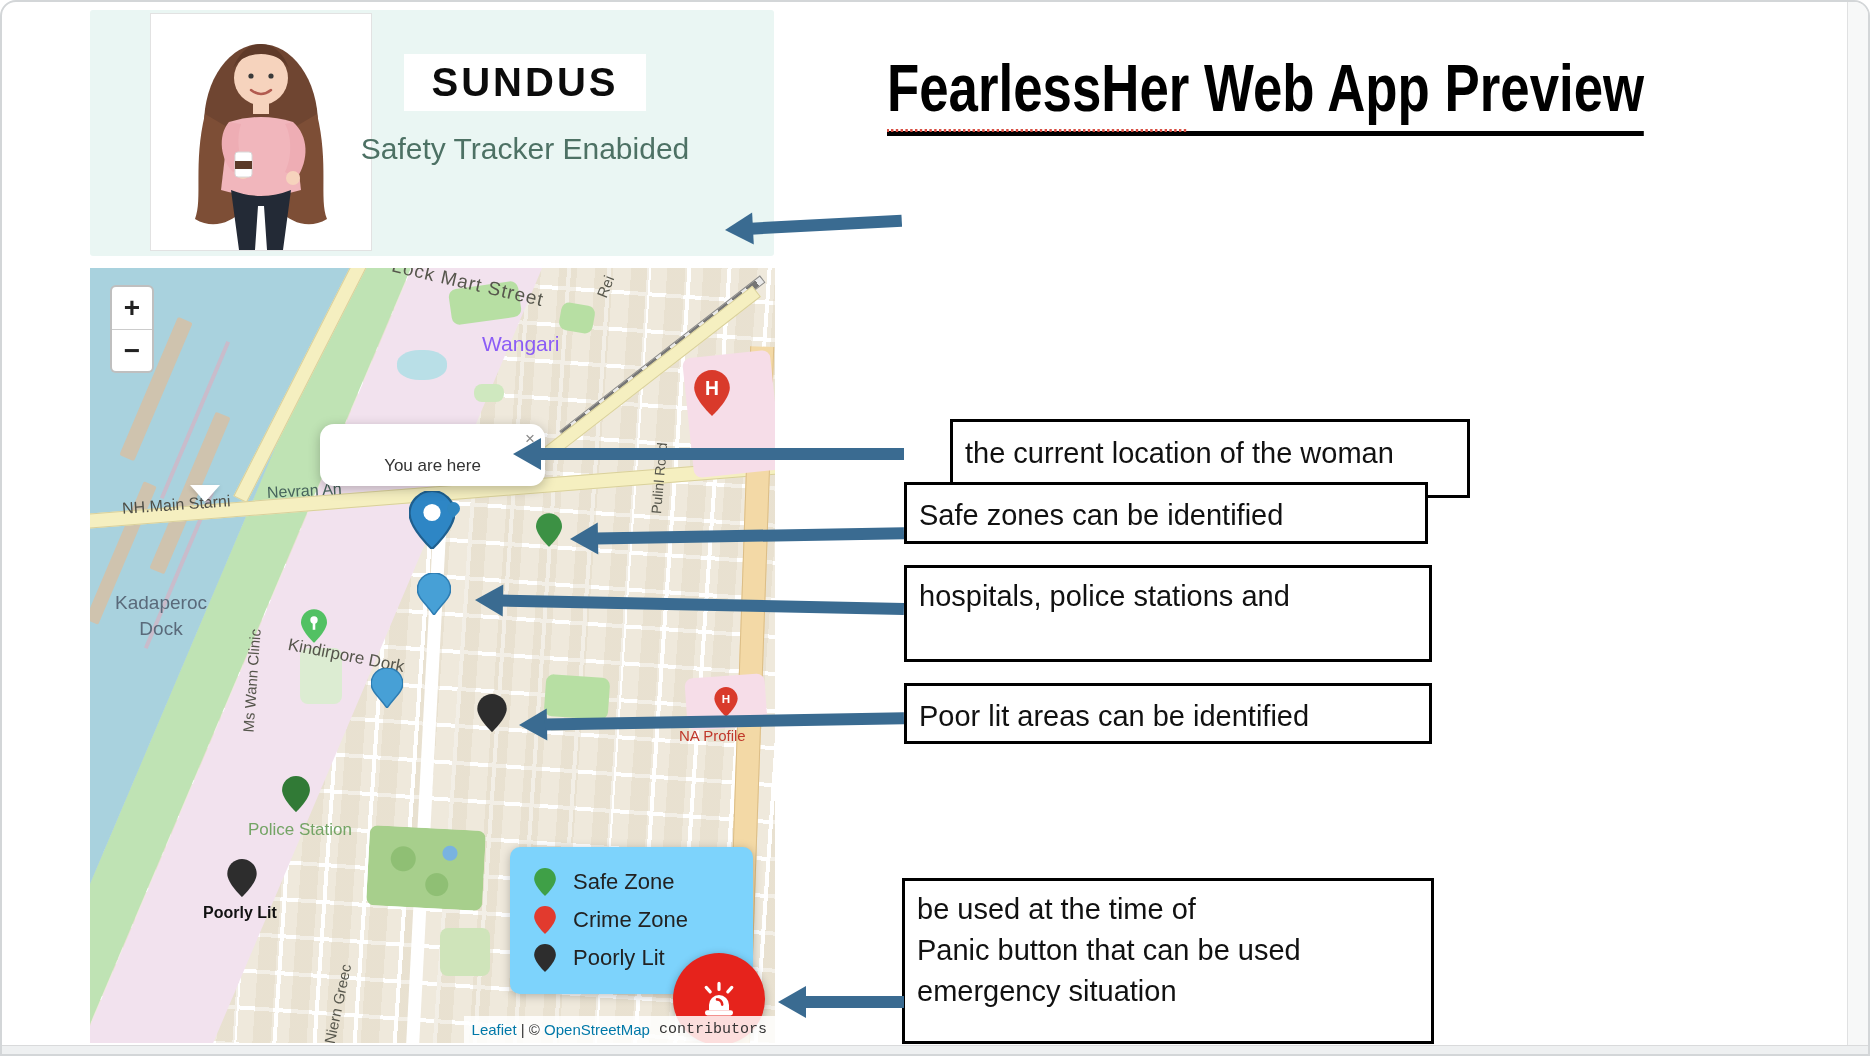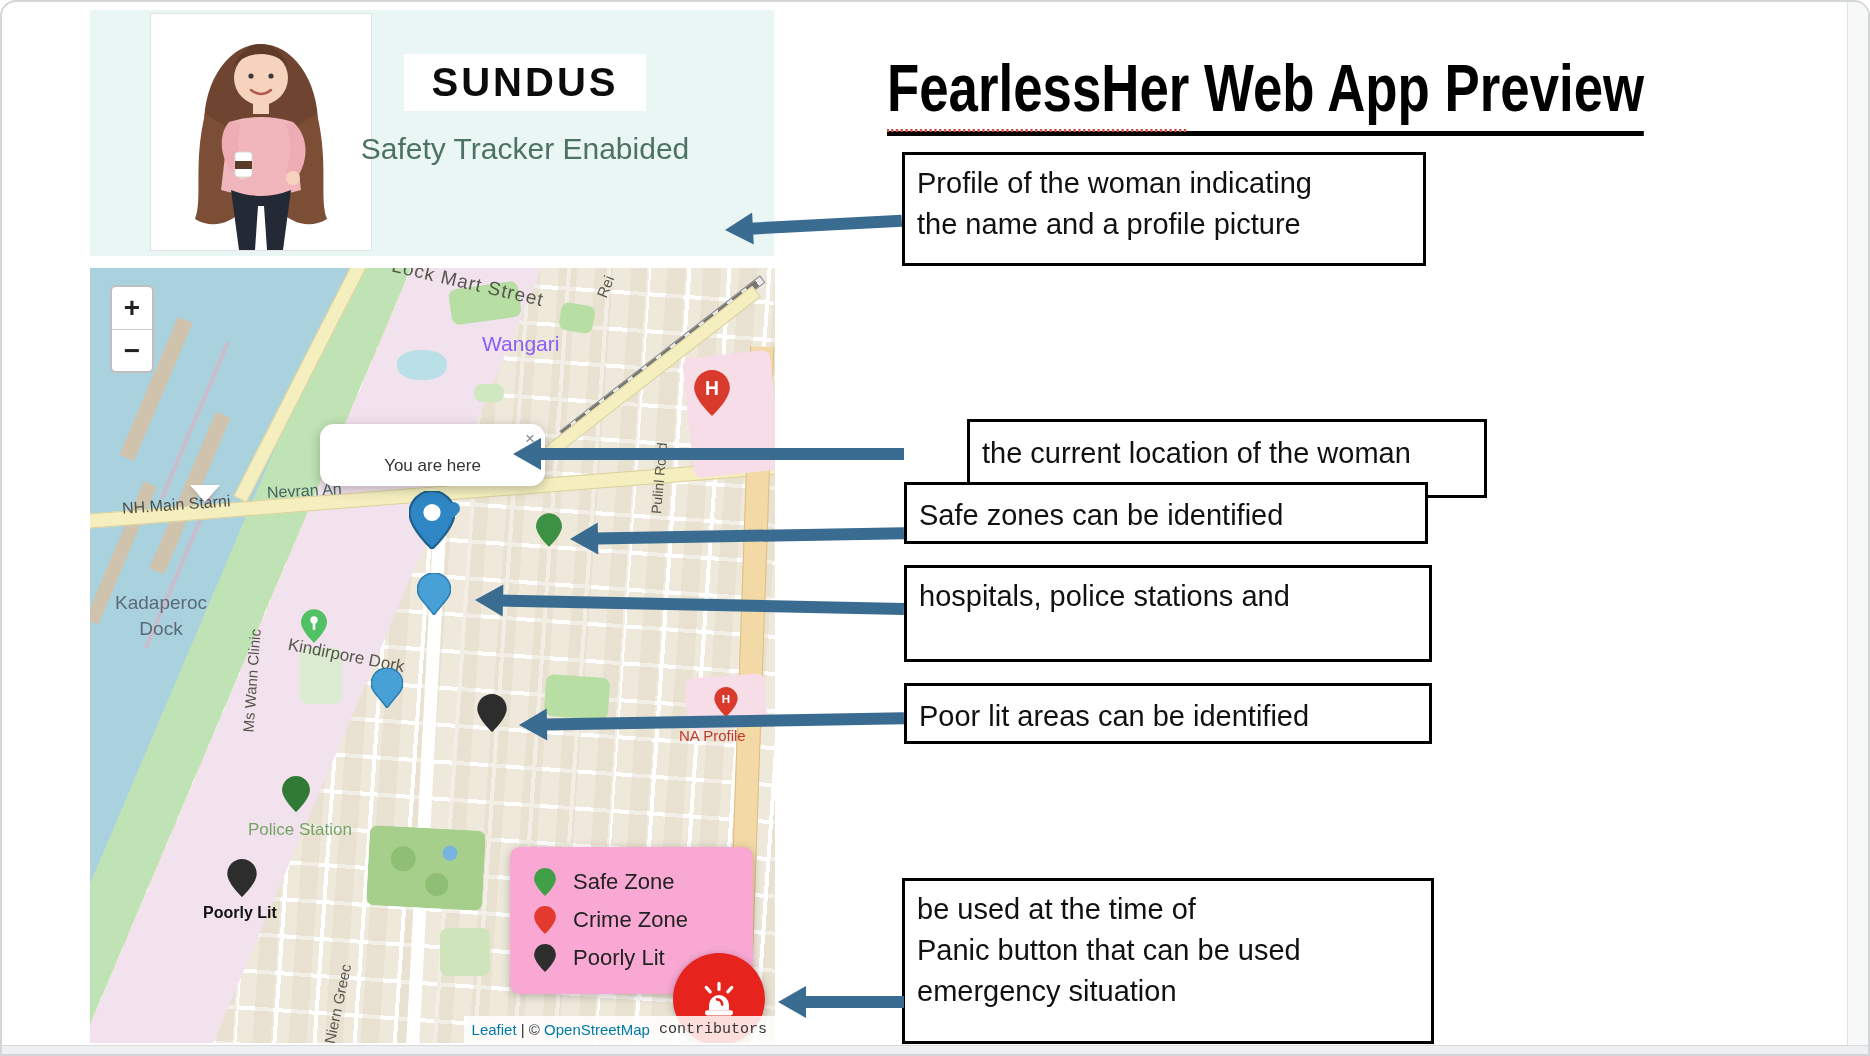--- a/index.html
+++ b/index.html
@@ -54,21 +54,21 @@
 
   .popup{position:absolute;left:230px;top:156px;width:225px;height:62px;background:#fff;border-radius:14px;
          box-shadow:0 3px 12px rgba(0,0,0,.25);display:flex;align-items:center;justify-content:center;}
   .popup-text{font-size:17px;color:#333;margin-top:21px;}
   .popup-close{position:absolute;top:5px;right:10px;font-size:17px;color:#888;cursor:pointer;}
   .popup-tail{position:absolute;left:100px;top:217px;width:0;height:0;border-left:15px solid transparent;border-right:15px solid transparent;border-top:17px solid #fff;filter:drop-shadow(0 2px 2px rgba(0,0,0,.15));}
 
   .marker{position:absolute;}
   .droplet{position:absolute;left:357px;top:234px;width:13px;height:13px;background:#2f86c0;border-radius:50% 50% 50% 0;transform:rotate(-45deg);}
 
-  .legend{position:absolute;left:420px;top:579px;width:243px;height:147px;background:#f9a8d4;border-radius:10px;
+  .legend{position:absolute;left:420px;top:579px;width:243px;height:147px;background:#7dd3fc;border-radius:10px;
           box-shadow:0 2px 10px rgba(0,0,0,.25);padding:16px 0 0 24px;box-sizing:border-box;}
   .legend-row{display:flex;align-items:center;gap:17px;height:38px;}
   .legend-label{font-size:22px;color:#222;}
 
   .panic{position:absolute;left:583px;top:685px;width:92px;height:92px;border-radius:50%;background:#e6231c;
          display:flex;align-items:center;justify-content:center;box-shadow:0 2px 8px rgba(0,0,0,.3);cursor:pointer;}
 
   .attribution{position:absolute;right:0;bottom:0;height:27px;background:rgba(255,255,255,.85);
                display:flex;align-items:center;padding:0 8px;font-size:15px;color:#333;}
   .attribution a{color:#0078a8;text-decoration:none;cursor:pointer;}
@@ -258,25 +258,21 @@
     </div>
 
     <div class="attribution">
       <a>Leafiet</a>
         <span style="white-space:pre;"> | © </span>
         <a>OpenStreetMap</a>
         <span style="white-space:pre;font-family:Liberation Mono, monospace;"> contributors</span>
     </div>
   </div>
 
-  <div class="note" style="left:900px;top:150px;width:524px;height:114px;">
-    <div>Profile of the woman indicating</div>
-    <div>the name and a profile picture</div>
-  </div>
-  <div class="note" style="left:948px;top:417px;width:520px;height:79px;padding-top:11px;margin-left:17px;">
+  <div class="note" style="left:948px;top:417px;width:520px;height:79px;padding-top:11px;">
     <div>the current location of the woman</div>
   </div>
   <div class="note" style="left:902px;top:480px;width:524px;height:62px;padding-top:10px;">
     <div>Safe zones can be identified</div>
   </div>
   <div class="note" style="left:902px;top:563px;width:528px;height:97px;">
     <div>hospitals, police stations and</div>
   </div>
   <div class="note" style="left:902px;top:681px;width:528px;height:61px;padding-top:10px;">
     <div>Poor lit areas can be identified</div>

